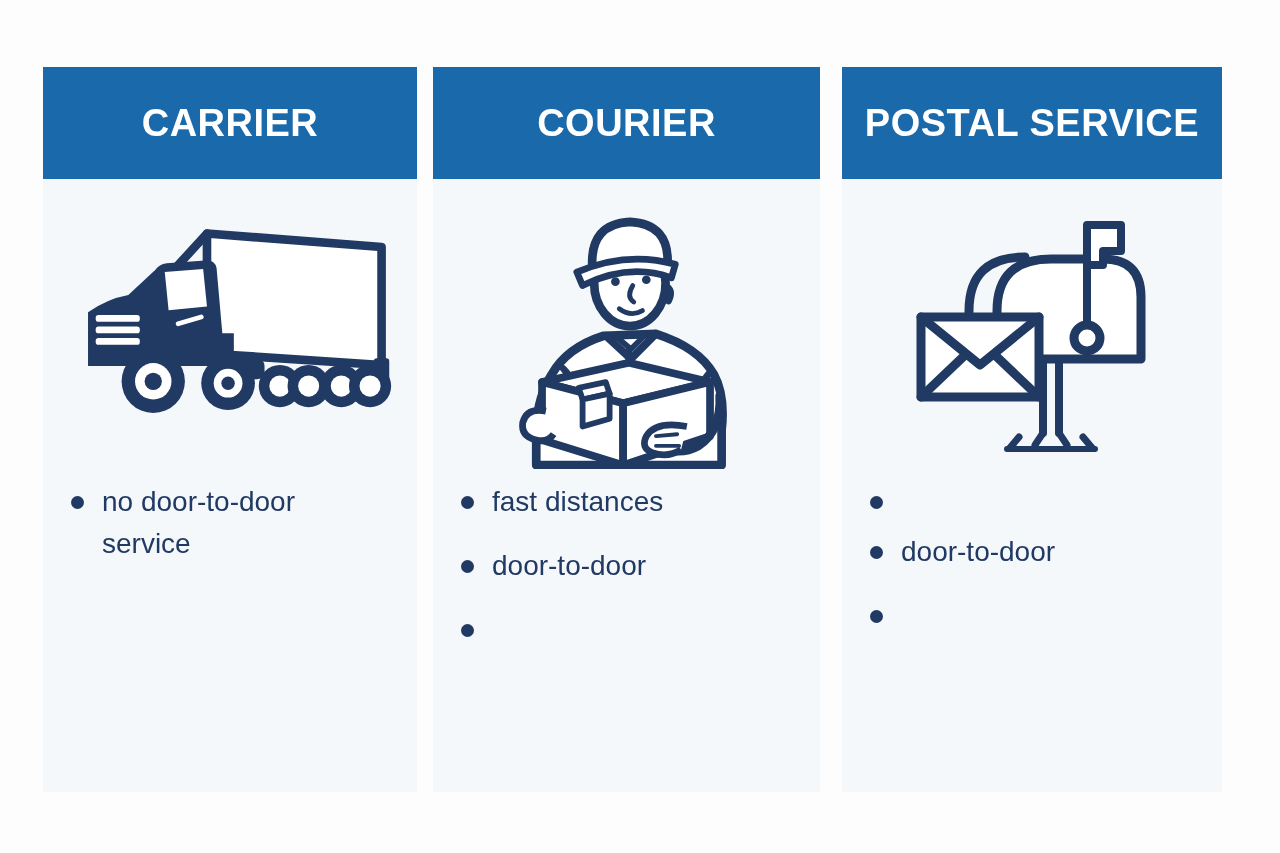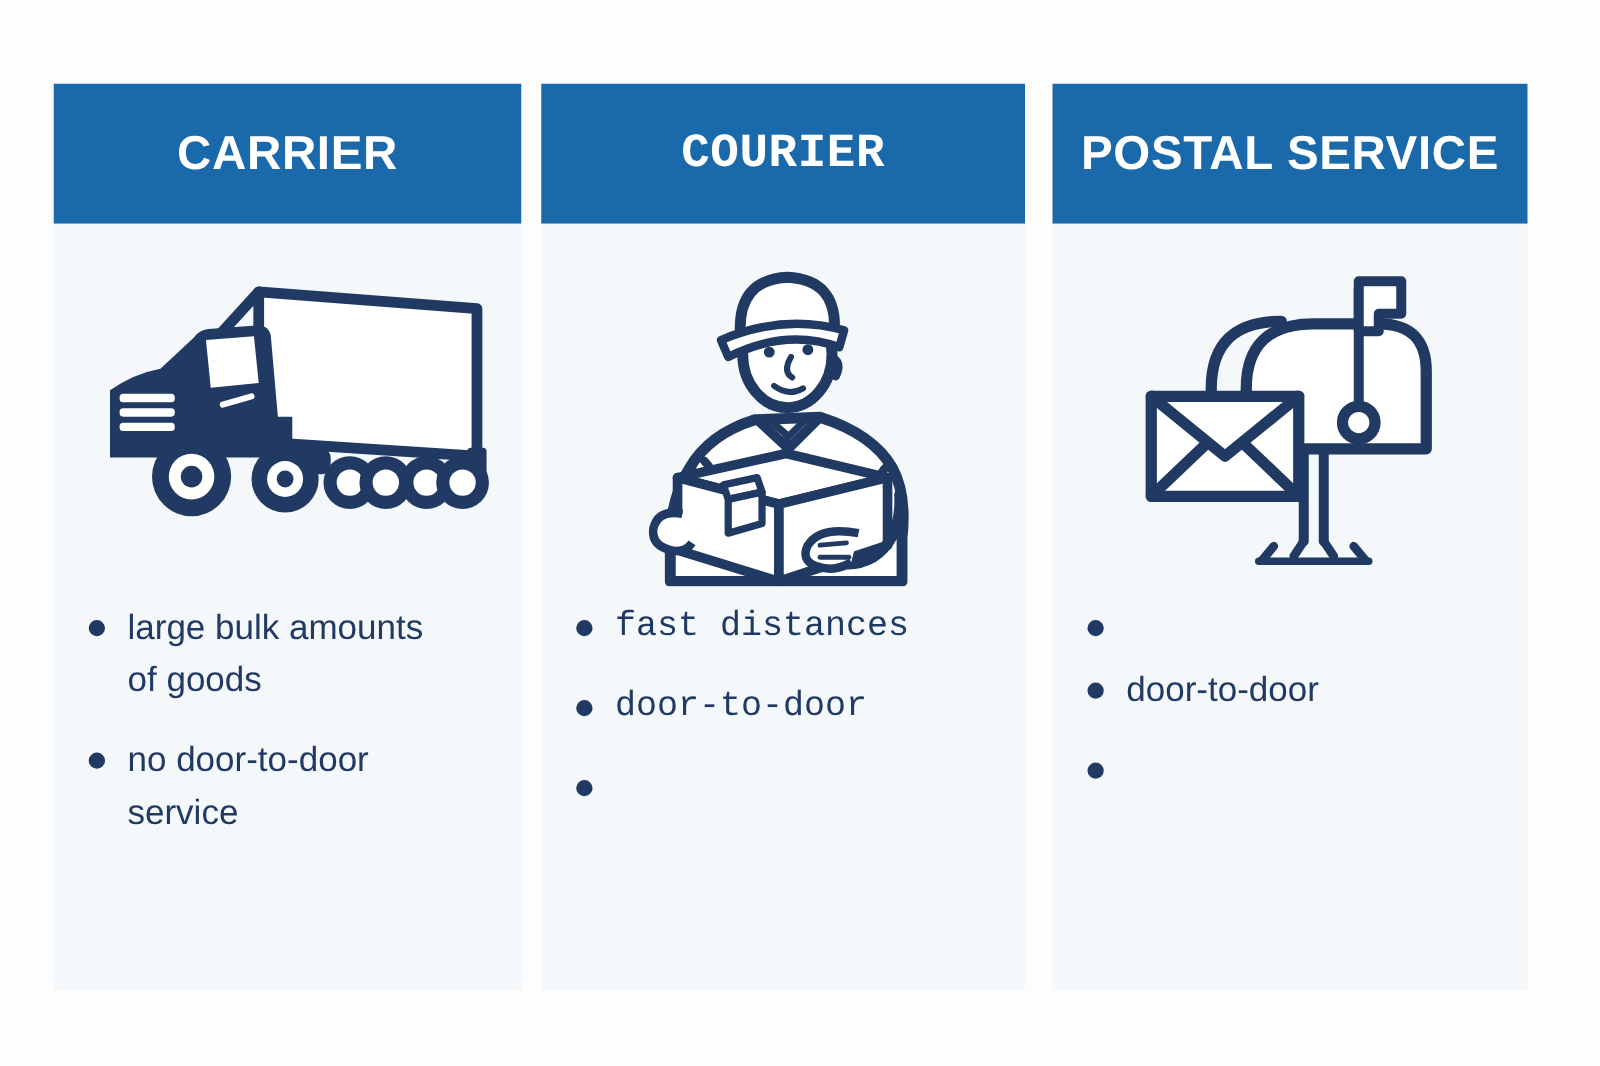--- a/index.html
+++ b/index.html
@@ -5,21 +5,21 @@
   html,body{margin:0;padding:0;}
   body{
     width:1280px;height:853px;
     background:#fdfdfd;
     font-family:"Liberation Sans", sans-serif;
     overflow:hidden;
   }
   .stage{position:relative;width:1280px;height:758px;background:#fdfdfd;}
   .column{position:absolute;top:67px;}
   .col-1{left:43px;width:374px;}
-  .col-2{left:433px;width:387px;font-family:Liberation Mono, monospace;}
+  .col-2{left:433px;width:387px;}
   .col-3{left:842px;width:380px;}
   .col-header{
     height:112px;
     background:#1a69aa;
     display:flex;align-items:center;justify-content:center;
     color:#ffffff;
     font-size:38px;font-weight:700;letter-spacing:0.5px;
     text-align:center;
   }
   .col-panel{
@@ -87,25 +87,20 @@
             <circle class="white" cx="254" cy="177" r="11"></circle>
           <circle class="fillnavy" cx="288" cy="177" r="22"></circle>
             <circle class="white" cx="288" cy="177" r="11"></circle>
           <circle class="fillnavy" cx="318" cy="177" r="22"></circle>
             <circle class="white" cx="318" cy="177" r="11"></circle>
         </svg>
       </div>
       <ul class="bullets">
         <li>
             <span class="dot"></span>
-            <span class="bullet-text">large bulk amounts
-of goods</span>
-          </li>
-        <li>
-            <span class="dot"></span>
             <span class="bullet-text">no door-to-door
 service</span>
           </li>
       </ul>
     </div>
   </div>
 
   <div class="column col-2">
     <div class="col-header">COURIER</div>
     <div class="col-panel">

